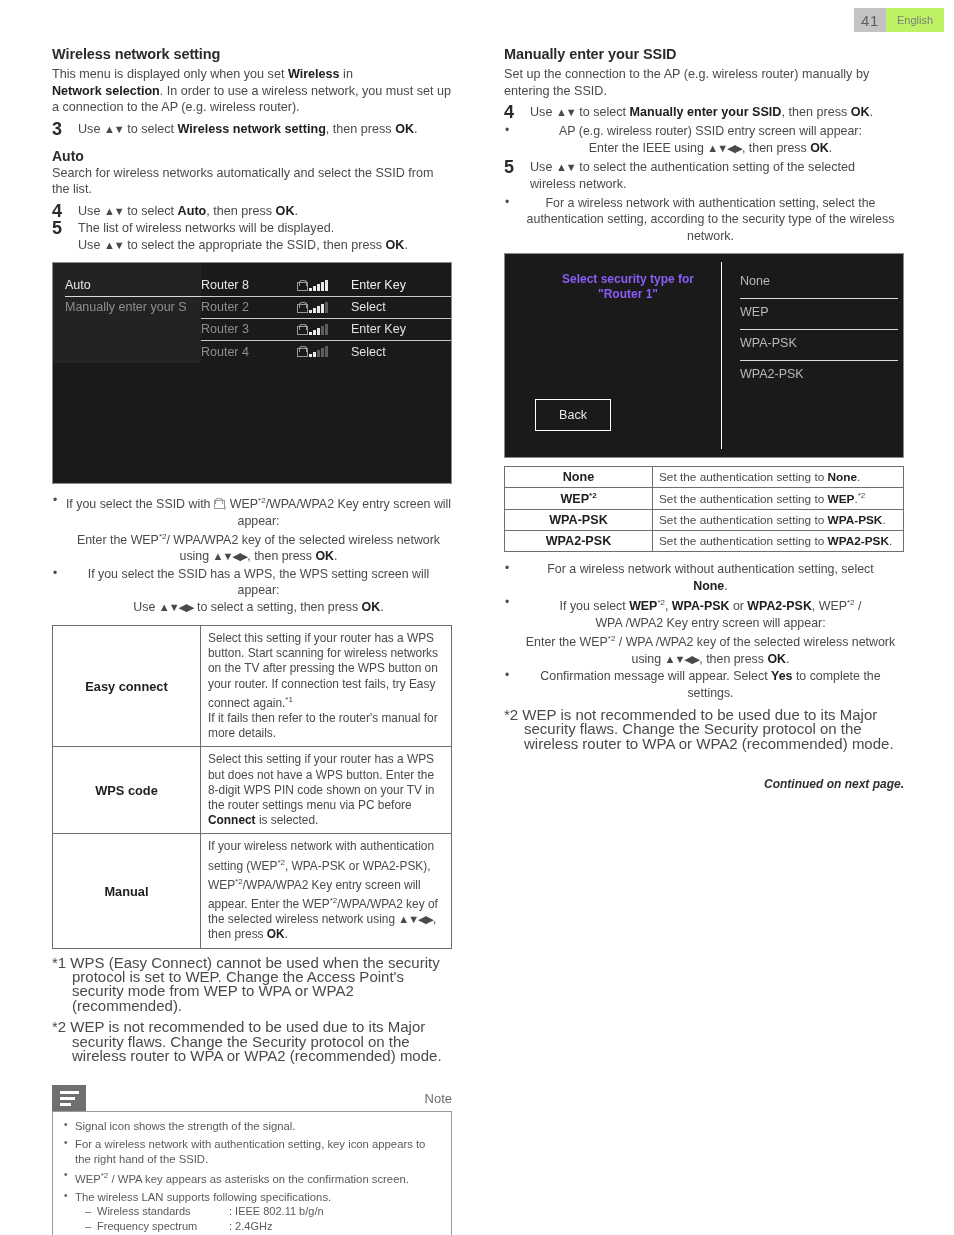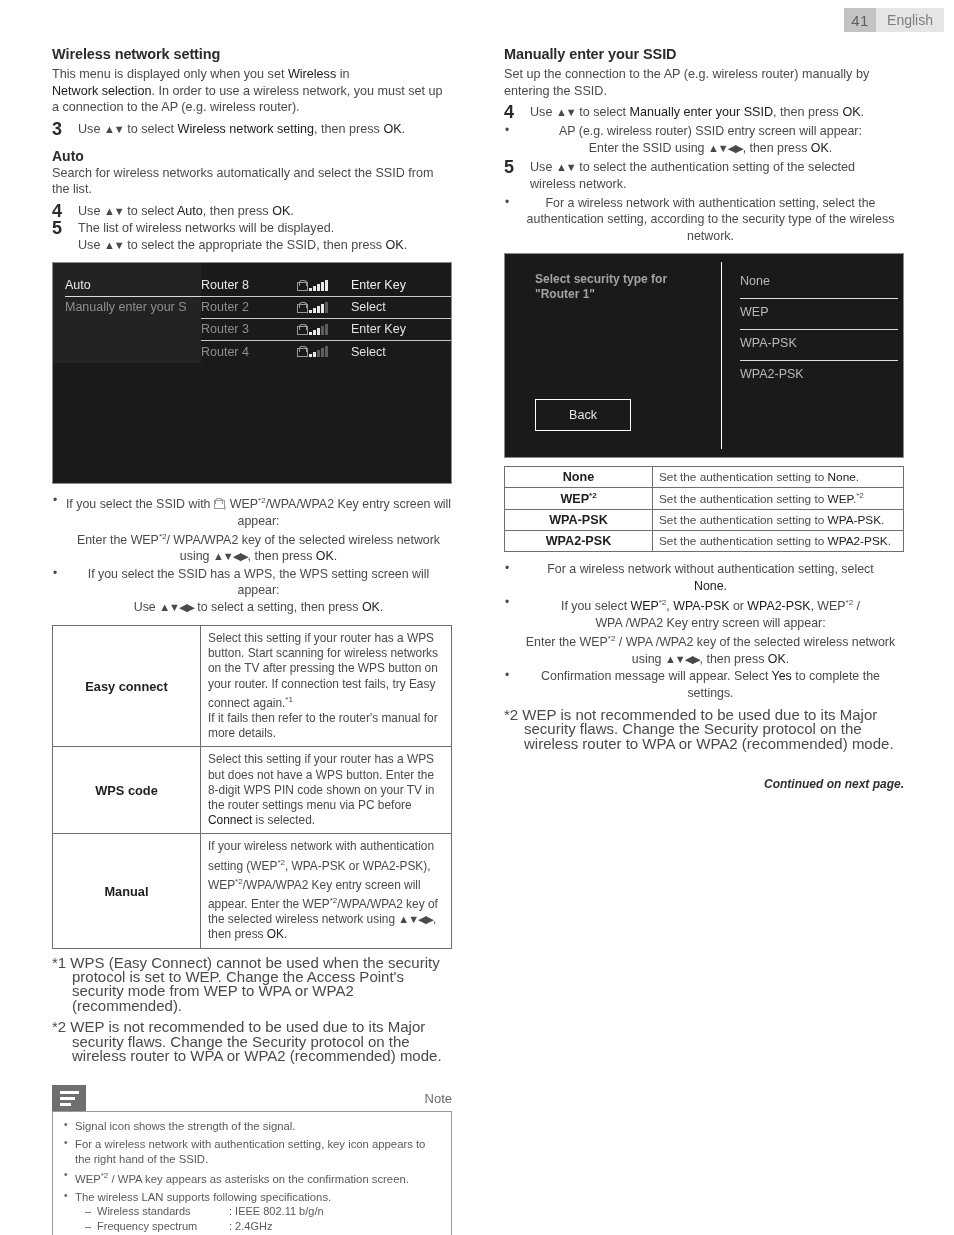--- a/index.html
+++ b/index.html
@@ -27,23 +27,23 @@
     background: #c3c3c3;
     color: #5e5e5e;
     font-size: 15px;
     width: 32px;
     display: flex;
     align-items: center;
     justify-content: center;
     letter-spacing: .5px;
   }
   .lang-box {
-    background: #e5e5e5;
+    background: #bef264;
     color: #7d7d7d;
-    font-size: 14px;
+    font-size: 11px;
     padding: 0 11px;
     display: flex;
     align-items: center;
     justify-content: center;
   }
 
   
   .columns {
     position: absolute;
     top: 46px;
@@ -70,21 +70,21 @@
     font-weight: bold;
     color: #2b2b2b;
     margin: 10px 0 1px 0;
   }
   p.body {
     font-size: 12.6px;
     line-height: 16.6px;
     color: #4a4a4a;
     margin-bottom: 2px;
   }
-  b, strong { color: #202020; font-weight: normal; }
+  b, strong { color: #202020; font-weight: bold; }
 
   
   .step {
     display: flex;
     font-size: 12.6px;
     line-height: 17px;
     color: #4a4a4a;
     margin-top: 5px;
   }
   .step .num {
@@ -197,28 +197,29 @@
     display: flex;
     height: 205px;
   }
   .sec-left {
     width: 216px;
     position: relative;
     padding: 18px 0 0 30px;
   }
   .sec-left .prompt {
     font-size: 12px;
-    color: #a3a3a3;
+    color: #8b5cf6;
     line-height: 15px;
     font-weight: bold;
+    text-align: center;
   }
   .back-btn {
     position: absolute;
     left: 30px; bottom: 26px;
-    width: 96px; height: 32px;
+    width: 76px; height: 32px;
     border: 1px solid #ffffff;
     color: #e8e8e8;
     font-size: 12.5px;
     display: flex; align-items: center; justify-content: center;
   }
   .sec-divider { width: 1px; background: #ffffff; margin: 8px 0; }
   .sec-right { flex: 1; padding: 14px 0 0 18px; }
   .sec-opt {
     font-size: 12.5px;
     color: #b9b9b9;
@@ -513,21 +514,21 @@
     <div class="step">
       <div class="num">4</div>
       <div class="txt">
         <span>Use </span><span class="arrows">▲▼</span><span> to select </span><b>Manually enter your SSID</b><span>, then press </span><b>OK</b><span>.</span>
       </div>
     </div>
 
     <ul class="bul indent-ul">
       <li>
         <span>AP (e.g. wireless router) SSID entry screen will appear:</span><br>
-        <span>Enter the SSID using </span><span class="arrows">▲▼◀▶</span><span>, then press </span><b>OK</b><span>.</span>
+        <span>Enter the IEEE using </span><span class="arrows">▲▼◀▶</span><span>, then press </span><b>OK</b><span>.</span>
       </li>
     </ul>
 
     <div class="step tight" style="margin-top:3px;">
       <div class="num">5</div>
       <div class="txt">
         <span>Use </span><span class="arrows">▲▼</span><span> to select the authentication setting of the selected wireless network.</span>
       </div>
     </div>
 

